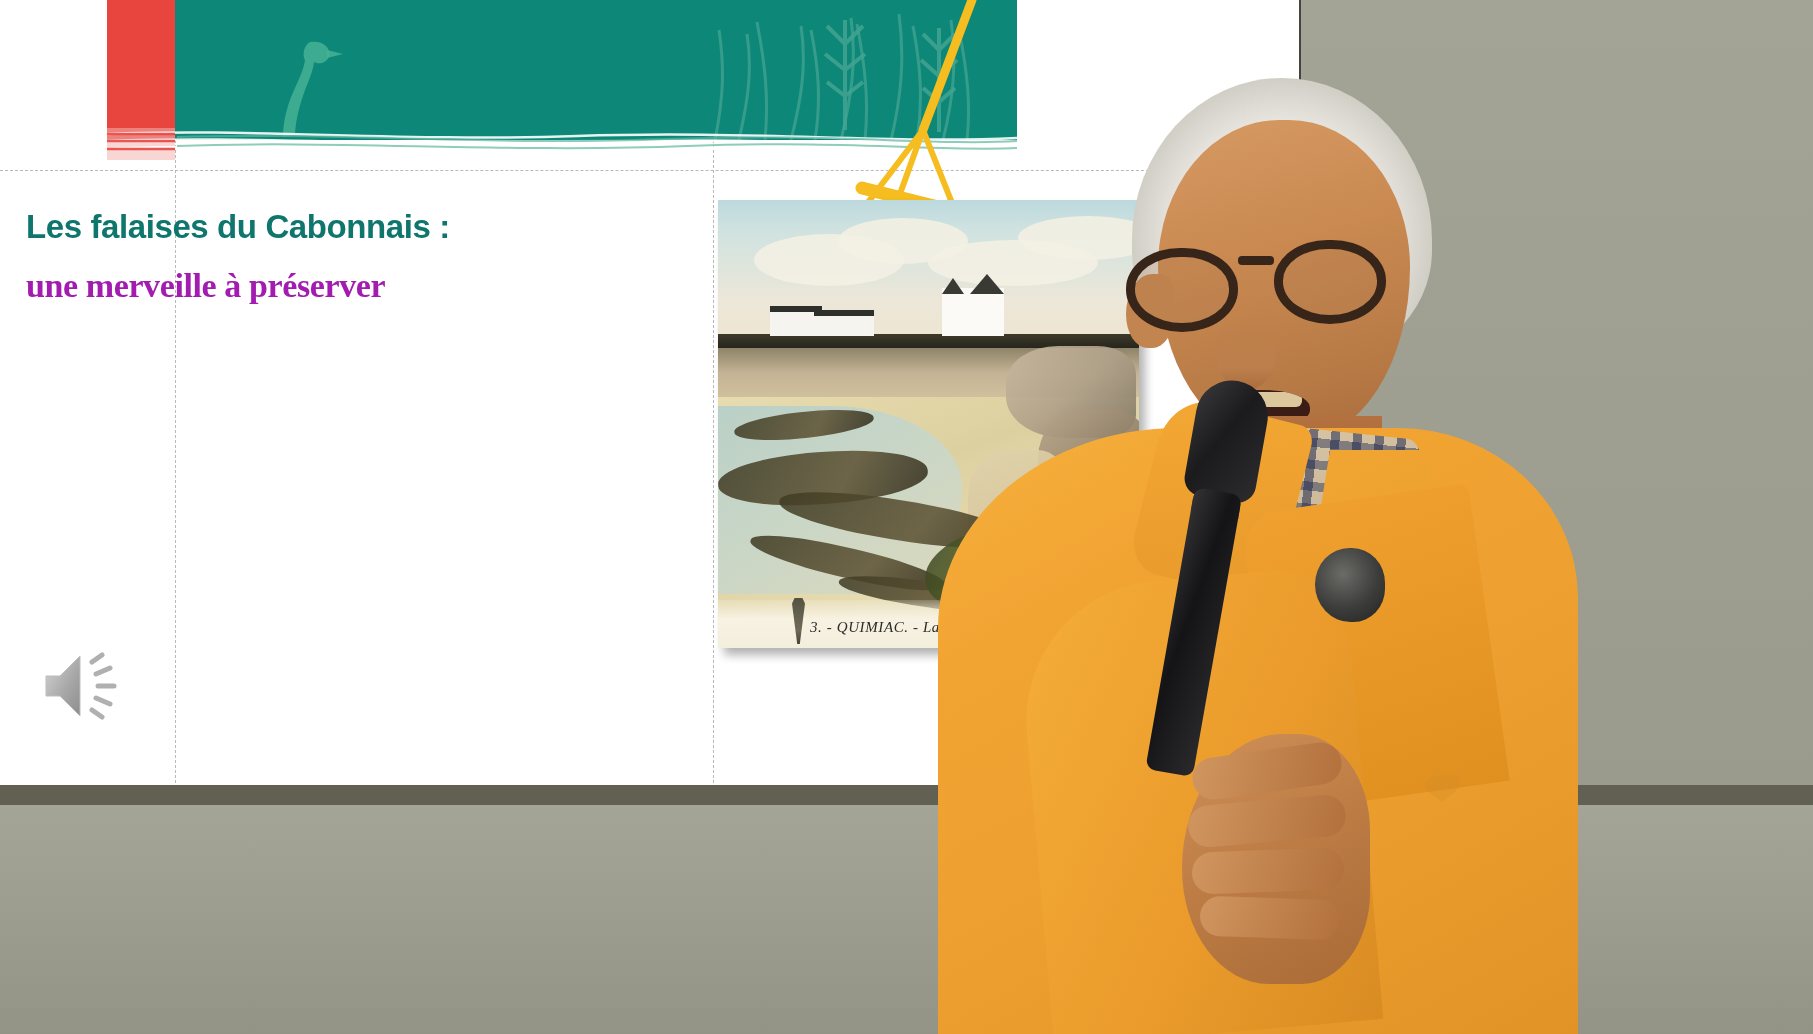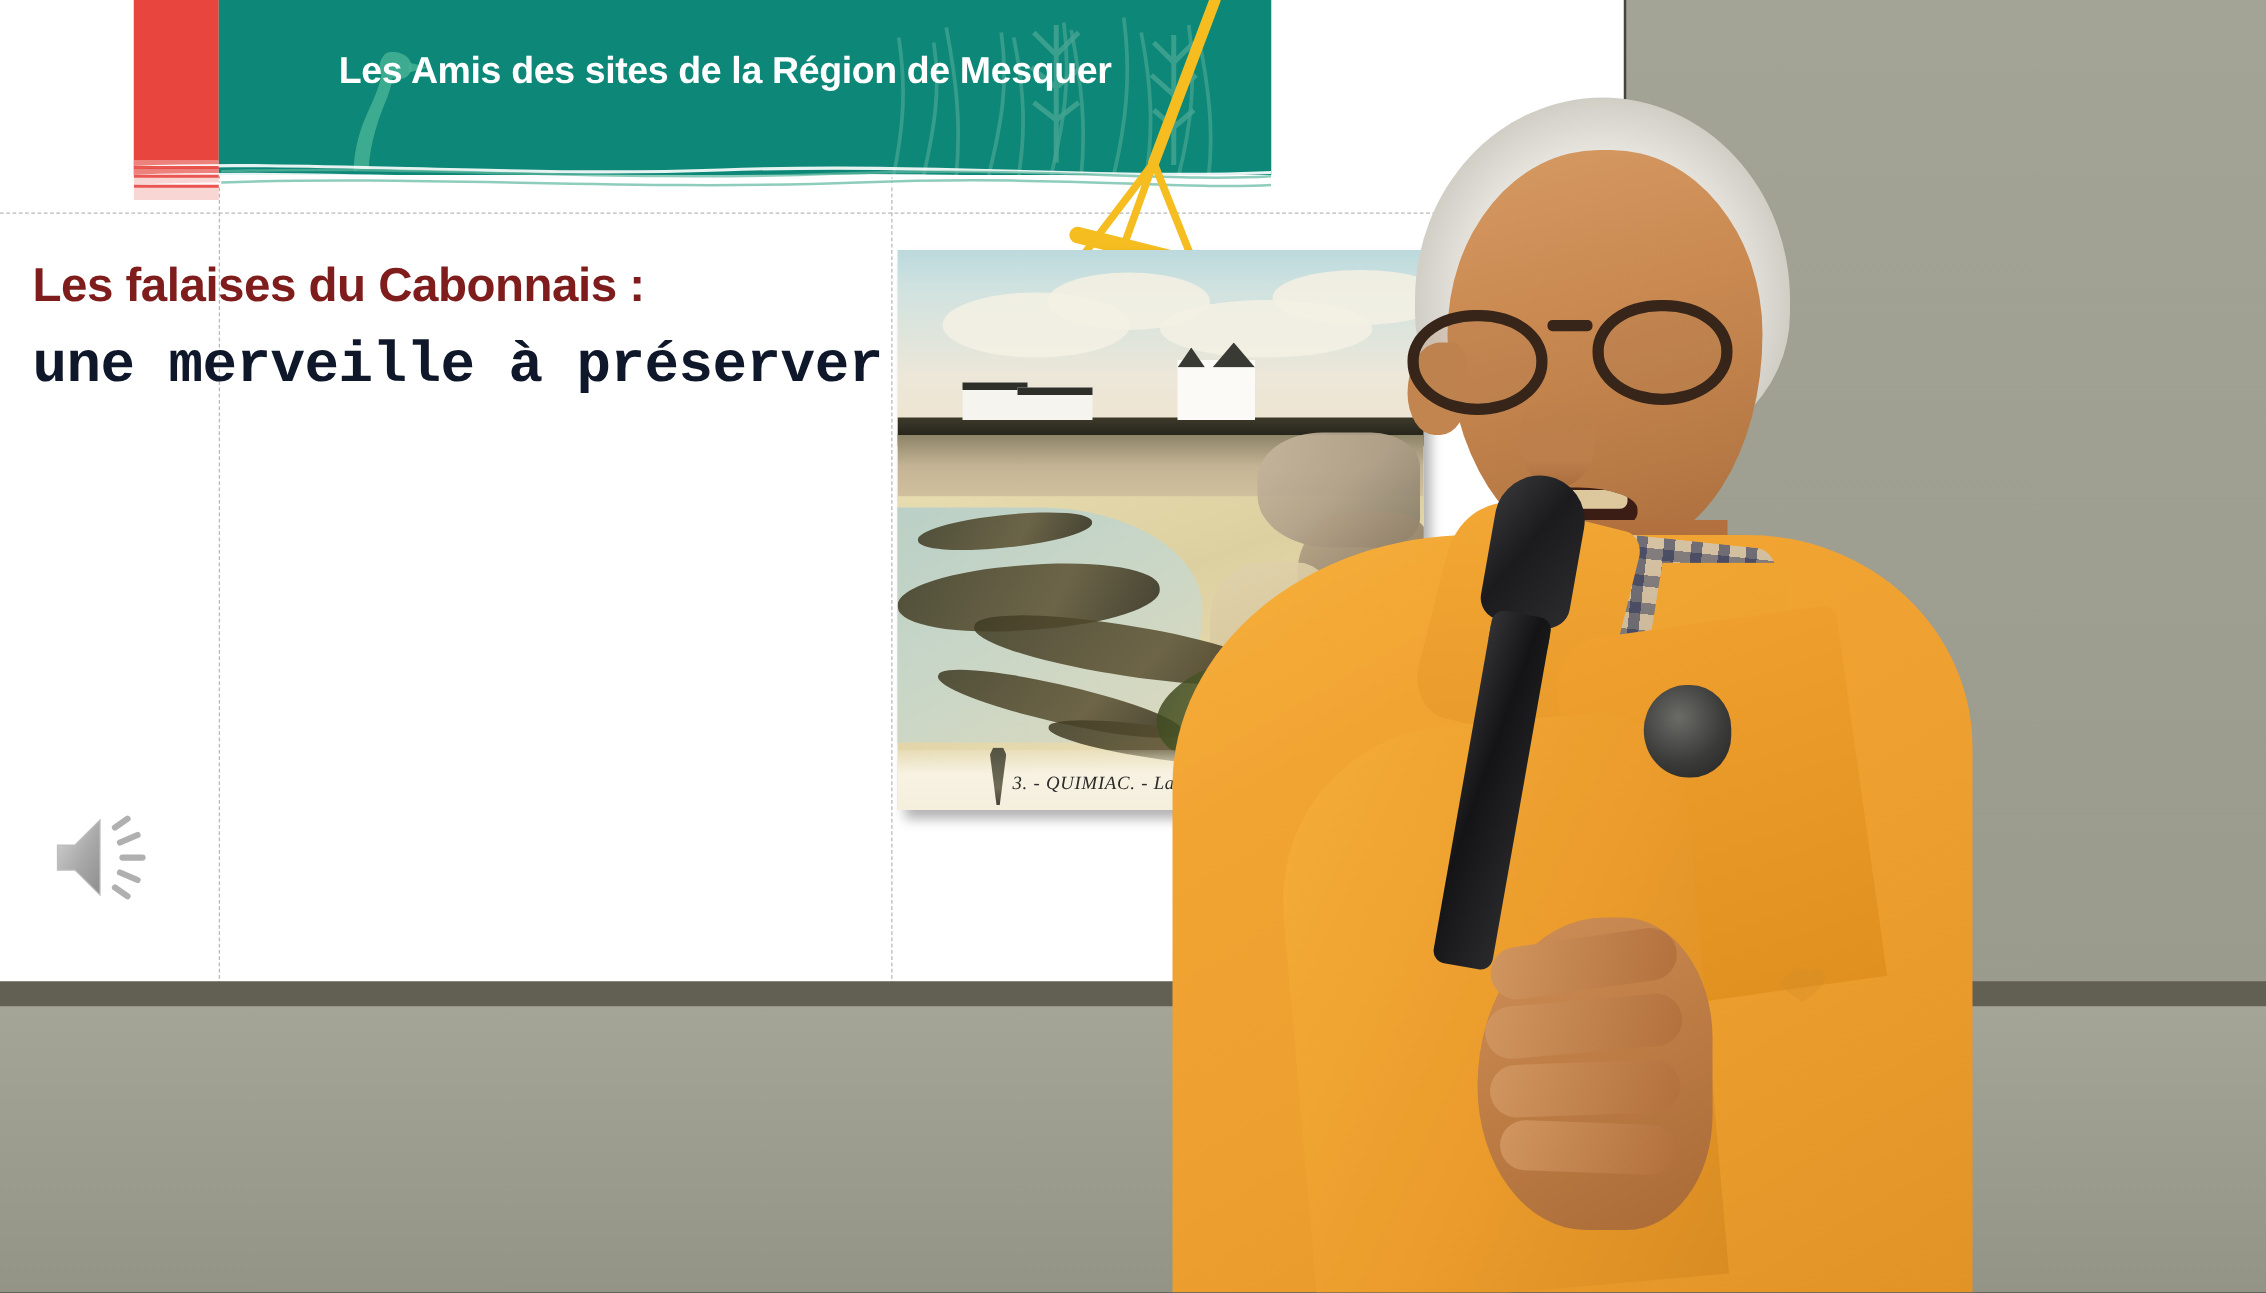--- a/index.html
+++ b/index.html
@@ -132,34 +132,34 @@
     position: absolute;
     left: 820px; top: 0;
     width: 230px; height: 215px;
     pointer-events: none;
   }
 
   
   .title-line1 {
     position: absolute;
     left: 26px; top: 208px;
-    color: #7f1d1d;
-    font-size: 38px;
+    color: #0f766e;
+    font-size: 33px;
     font-weight: bold;
     font-family: "Liberation Sans", sans-serif;
     white-space: nowrap;
     letter-spacing: -0.4px;
   }
   .title-line2 {
     position: absolute;
     left: 26px; top: 267px;
-    color: #0f172a;
-    font-size: 46px;
+    color: #a21caf;
+    font-size: 34px;
     font-weight: bold;
-    font-family: Liberation Mono, monospace;
+    font-family: Liberation Serif, serif;
     white-space: nowrap;
     letter-spacing: -0.4px;
   }
   .subtitle {
     position: absolute;
     left: 130px; top: 469px;
     color: #111111;
     font-size: 47px;
     font-weight: bold;
     font-family: "DejaVu Sans", sans-serif;
@@ -482,21 +482,20 @@
             <path d="M222 140 C228 102 226 68 218 26"></path>
             <path d="M248 140 C258 100 262 64 256 20"></path>
             <path d="M272 140 C276 104 272 70 264 30"></path>
           </g>
           <g stroke="#8fc9b5" stroke-width="4" fill="none" opacity=".85">
             <path d="M150 130 L150 20 M150 44 L132 26 M150 44 L168 26 M150 70 L130 54 M150 70 L170 54 M150 96 L132 82 M150 96 L168 82"></path>
             <path d="M244 132 L244 28 M244 50 L228 34 M244 50 L260 34 M244 76 L226 60 M244 76 L262 60 M244 102 L228 88 M244 102 L260 88"></path>
           </g>
         </svg>
 
-        <div class="banner-title">Les Amis des sites de la Région de Mesquer</div>
       </div>
 
       <svg class="waves" viewBox="0 0 910 32" preserveAspectRatio="none">
         <rect x="0" y="0" width="68" height="32" fill="#f0b5b0" opacity=".55"></rect>
         <g stroke="#ffffff" stroke-width="2.5" fill="none" opacity=".9">
           <path d="M0 6 C140 0 300 14 470 8 C640 2 780 16 910 10"></path>
           <path d="M0 13 C150 7 320 21 500 14 C670 8 800 22 910 17"></path>
           <path d="M0 21 C160 14 340 27 520 21 C690 15 810 27 910 24"></path>
         </g>
         <g stroke="#e8453f" stroke-width="2.5" fill="none" opacity=".9">

